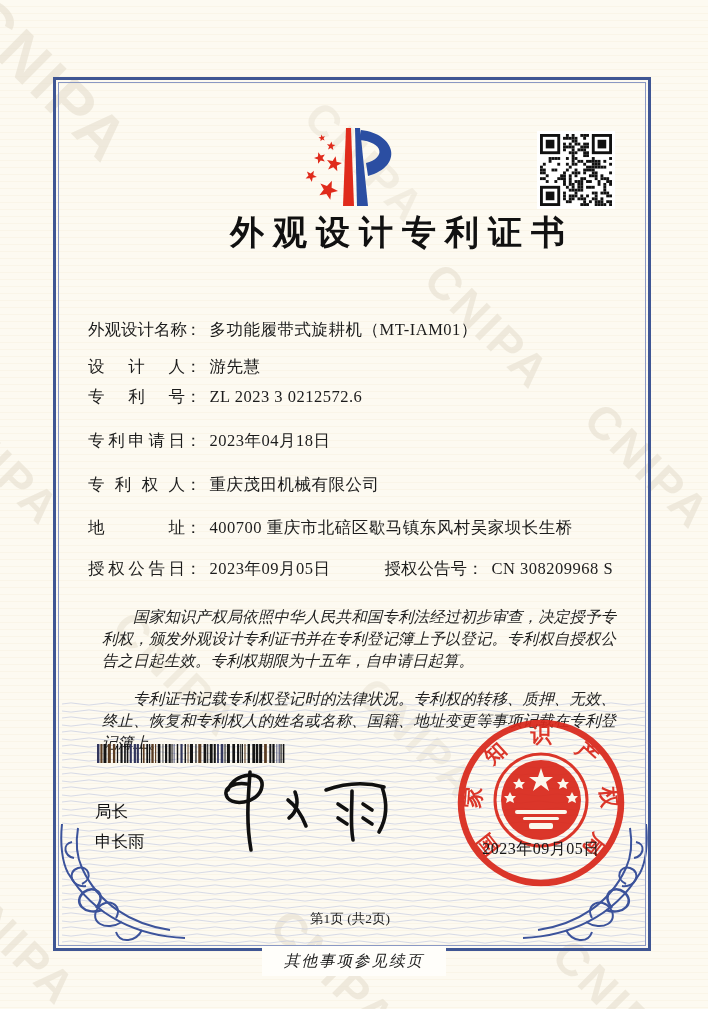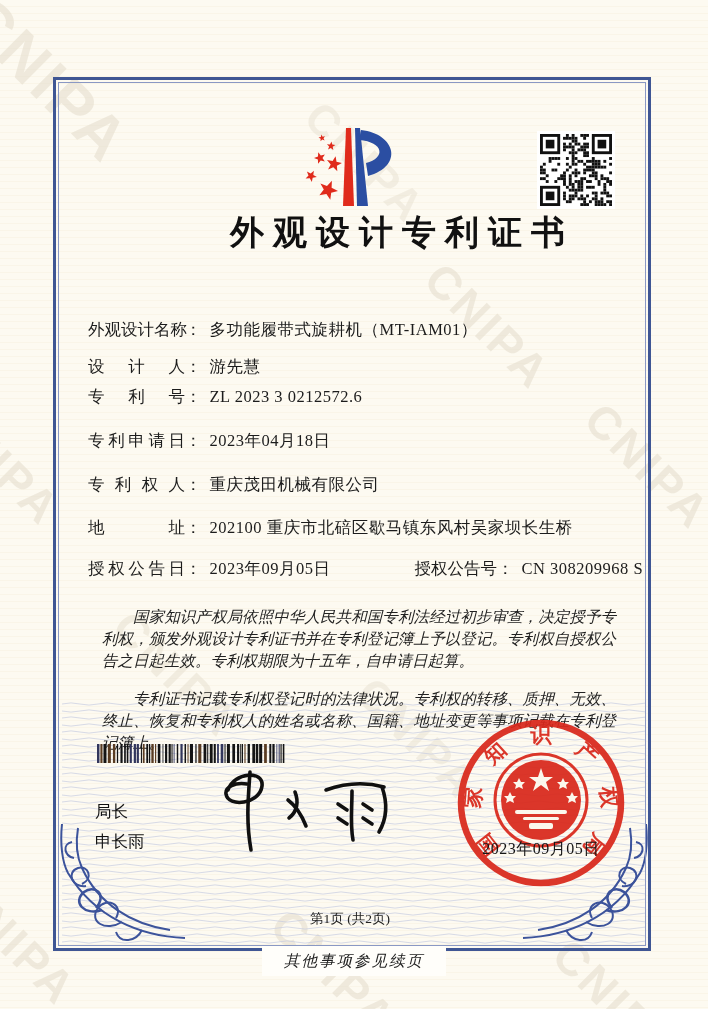--- a/index.html
+++ b/index.html
@@ -27,21 +27,21 @@
   #qr{position:absolute;left:537px;top:131px;width:72px;height:72px;background:#fff;
       padding:3px;z-index:3;}
   #title{position:absolute;left:0;top:210px;width:708px;text-align:center;
          font-family:"Liberation Sans","DejaVu Sans",sans-serif;
          font-weight:bold;font-size:34px;color:#111;letter-spacing:9px;z-index:3;margin-left:48px;}
   
   .row{position:absolute;left:88px;font-size:16.5px;color:#1c1c1c;z-index:3;white-space:nowrap;}
   .lab{display:inline-block;width:97px;text-align:justify;text-align-last:justify;}
   .colon{margin-right:8px;}
   .val{letter-spacing:.5px;}
-  .lab2{margin-left:84px;}
+  .lab2{margin-left:54px;}
   
   #paras{position:absolute;left:86px;top:590px;width:546px;z-index:3;
          font-size:15.5px;line-height:22px;color:#222;text-align:justify;}
   #paras p{margin:16px;text-indent:2em;font-style:italic;}
   
   #barcode{position:absolute;left:97px;top:744px;width:188px;height:19px;z-index:3;}
   
   #signer-title{position:absolute;left:95px;top:801px;font-size:16.5px;z-index:3;color:#111;}
   #signer-name{position:absolute;left:95px;top:831px;font-size:16.5px;z-index:3;color:#111;}
   #signature{position:absolute;left:198px;top:760px;width:205px;height:100px;z-index:3;}
@@ -370,21 +370,21 @@
   <div class="row" style="top:386px;">
     <span class="lab">专利号</span><span class="colon">：</span><span class="val">ZL 2023 3 0212572.6</span>
   </div>
   <div class="row" style="top:430px;">
     <span class="lab">专利申请日</span><span class="colon">：</span><span class="val">2023年04月18日</span>
   </div>
   <div class="row" style="top:474px;">
     <span class="lab">专利权人</span><span class="colon">：</span><span class="val">重庆茂田机械有限公司</span>
   </div>
   <div class="row" style="top:517px;">
-    <span class="lab">地址</span><span class="colon">：</span><span class="val">202100 重庆市北碚区歇马镇东风村吴家坝长生桥</span>
+    <span class="lab">地址</span><span class="colon">：</span><span class="val">400700 重庆市北碚区歇马镇东风村吴家坝长生桥</span>
   </div>
   <div class="row" style="top:558px;">
     <span class="lab">授权公告日</span><span class="colon">：</span><span class="val">2023年09月05日</span><span class="lab2">授权公告号</span><span class="colon">：</span><span class="val">CN 308209968 S</span>
   </div>
 
   <div id="paras">
     <p>国家知识产权局依照中华人民共和国专利法经过初步审查，决定授予专利权，颁发外观设计专利证书并在专利登记簿上予以登记。专利权自授权公告之日起生效。专利权期限为十五年，自申请日起算。</p>
     <p>专利证书记载专利权登记时的法律状况。专利权的转移、质押、无效、终止、恢复和专利权人的姓名或名称、国籍、地址变更等事项记载在专利登记簿上。</p>
   </div>
 

